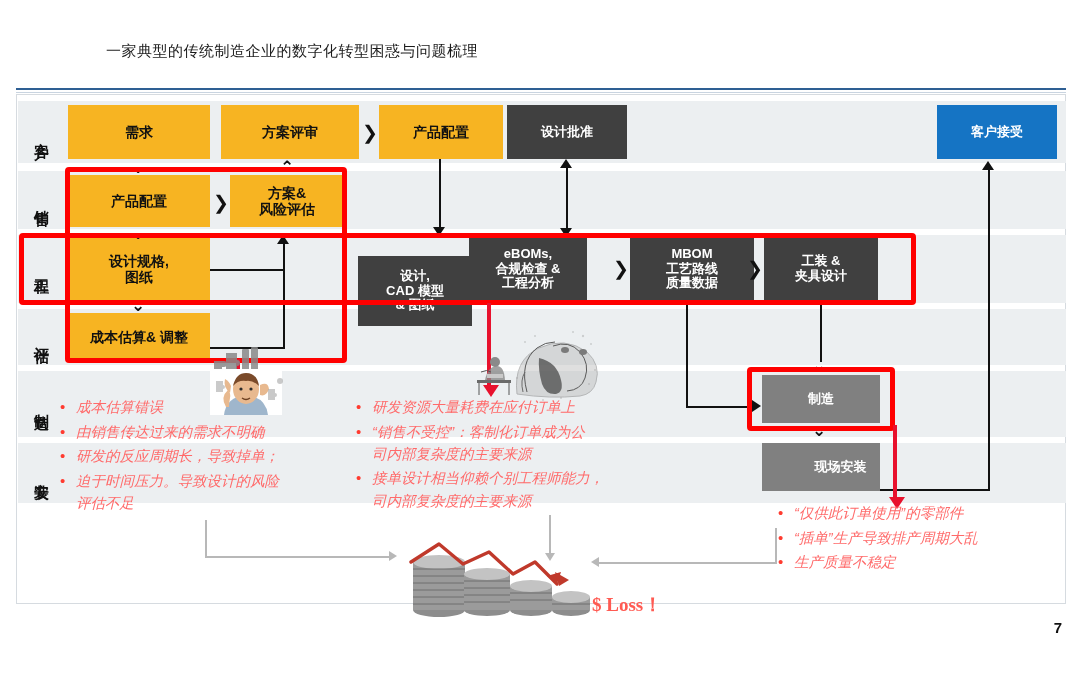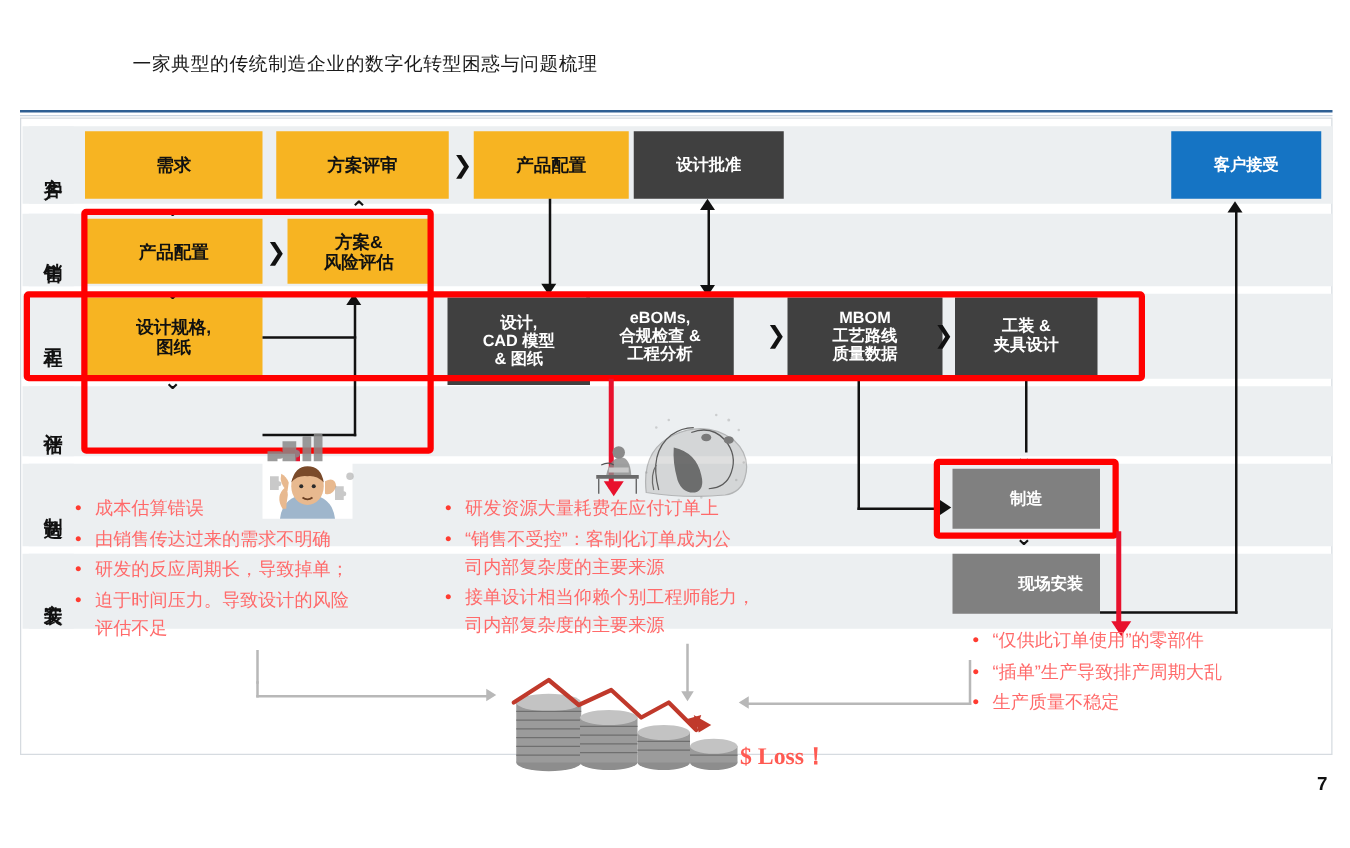--- a/index.html
+++ b/index.html
@@ -98,21 +98,21 @@
   .g-ah-left { position:absolute;width:0;height:0;border-top:5px solid transparent;border-bottom:5px solid transparent;border-right:8px solid #b8b8b8;}
   .g-ah-right{ position:absolute;width:0;height:0;border-top:5px solid transparent;border-bottom:5px solid transparent;border-left:8px solid #b8b8b8;}
 
   
   .bullets { position: absolute; color: #ff6a6a; font-size: 14.5px; line-height: 1.55; }
   .bullets .bl { display: flex; align-items: flex-start; margin-bottom: 2px; }
   .bullets .dot {
     flex: 0 0 auto; color: #ff3b30; font-size: 15px; line-height: 1.5;
     width: 16px; text-align: left;
   }
-  .bullets .txt { flex: 1 1 auto; white-space: pre-line; }
+  .bullets .txt { flex: 1 1 auto; white-space: pre-line; font-style: italic; }
 
   .loss {
     position: absolute; color: #ff5a52; font-weight: 700;
     font-size: 19px; font-family: "Liberation Serif", serif;
   }
 
   .pagenum {
     position: absolute; right: 18px; bottom: 42px;
     font-size: 15px; font-weight: 700; color: #111;
   }
@@ -153,35 +153,36 @@
     <div class="box green" style="left:490px;top:10px;width:120px;height:54px;">设计批准</div>
     <div class="box blue" style="left:920px;top:10px;width:120px;height:54px;">客户接受</div>
 
     <div class="box orange" style="left:51px;top:80px;width:142px;height:52px;">产品配置</div>
     <div class="chev" style="left:195px;top:97px;width:18px;height:20px;">❯</div>
     <div class="box orange" style="left:51px;top:143px;width:142px;height:62px;">设计规格,
 图纸</div>
 
     <div class="box orange" style="left:213px;top:80px;width:114px;height:52px;">方案&amp;
 风险评估</div>
-    <div class="box green" style="left:341px;top:143px;width:114px;height:70px;">设计,
+    <div class="box green" style="left:341px;top:161px;width:114px;height:70px;">设计,
 CAD 模型
 &amp; 图纸</div>
     <div class="chev white" style="left:457px;top:163px;width:18px;height:20px;">❯</div>
     <div class="box green" style="left:452px;top:143px;width:118px;height:62px;">eBOMs,
 合规检查 &amp;
 工程分析</div>
     <div class="chev white" style="left:595px;top:163px;width:18px;height:20px;">❯</div>
     <div class="box green" style="left:613px;top:143px;width:124px;height:62px;">MBOM
 工艺路线
 质量数据</div>
     <div class="chev white" style="left:729px;top:163px;width:18px;height:20px;">❯</div>
     <div class="box green" style="left:747px;top:143px;width:114px;height:62px;">工装 &amp;
 夹具设计</div>
 
+    <div class="box orange" style="left:51px;top:218px;width:142px;height:48px;">成本估算&amp; 调整</div>
 
     <div class="box gray" style="left:745px;top:280px;width:118px;height:48px;">制造</div>
     <div class="box gray" style="left:745px;top:348px;width:118px;height:48px;padding-left:39px;">现场安装</div>
 
     <div class="vchev" style="left:114px;top:64px;">⌄</div>
 
     <div class="vchev" style="left:263px;top:64px;">⌃</div>
 
     <div class="vchev" style="left:114px;top:130px;">⌄</div>
 

